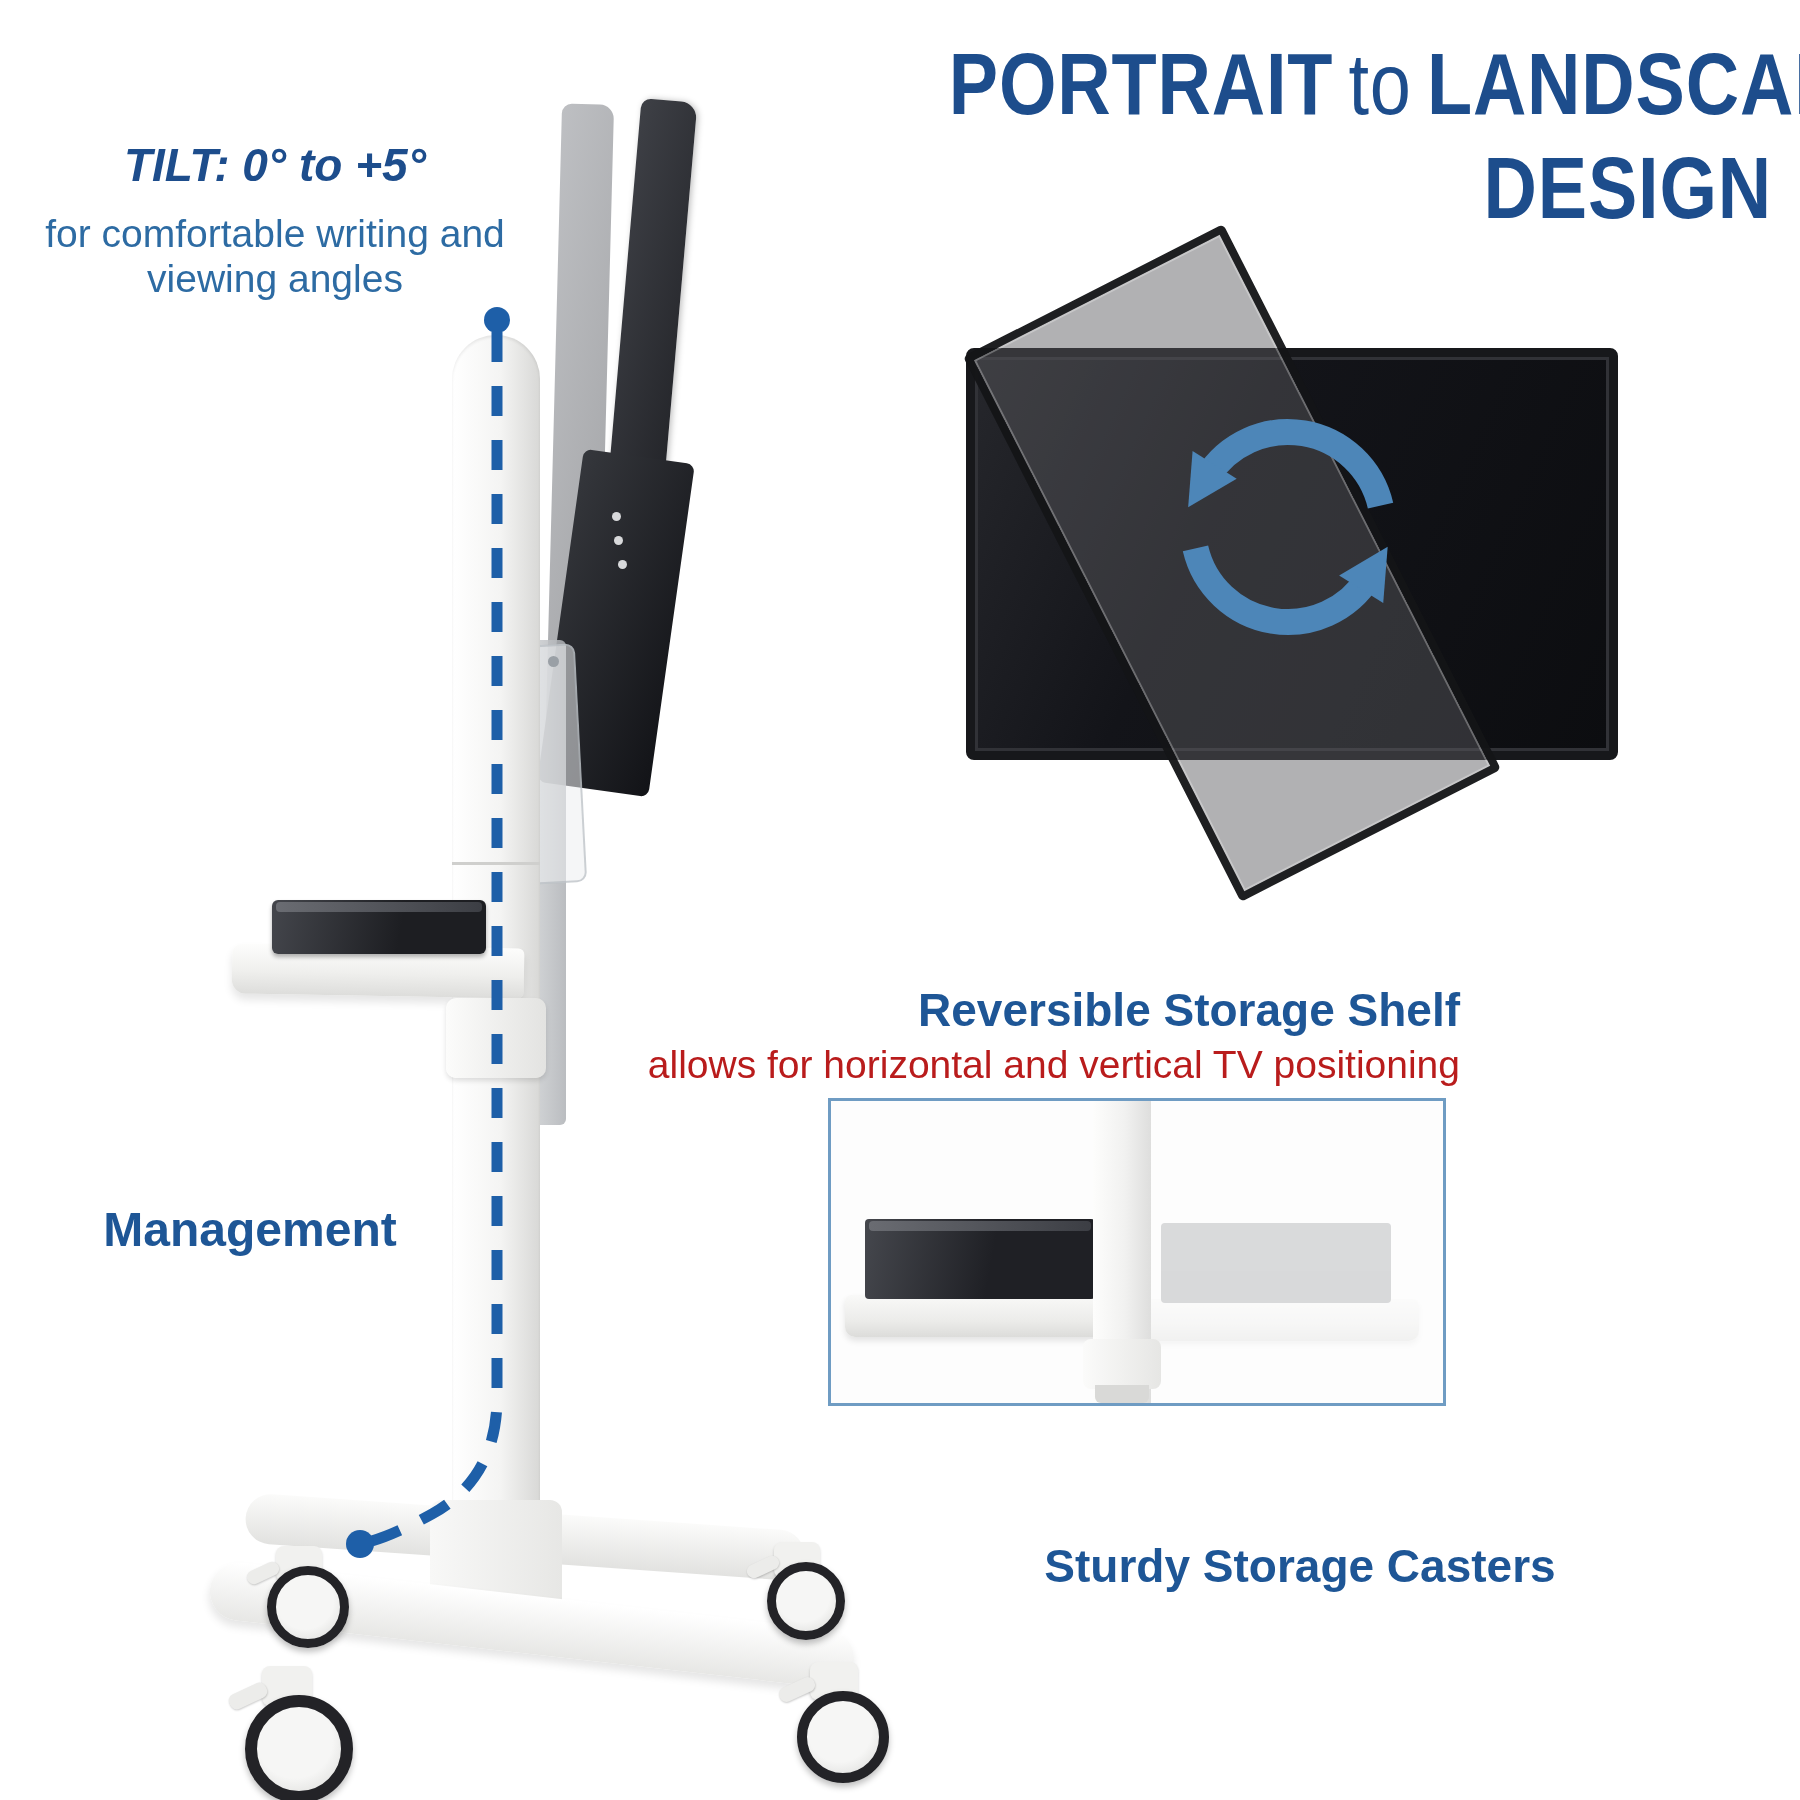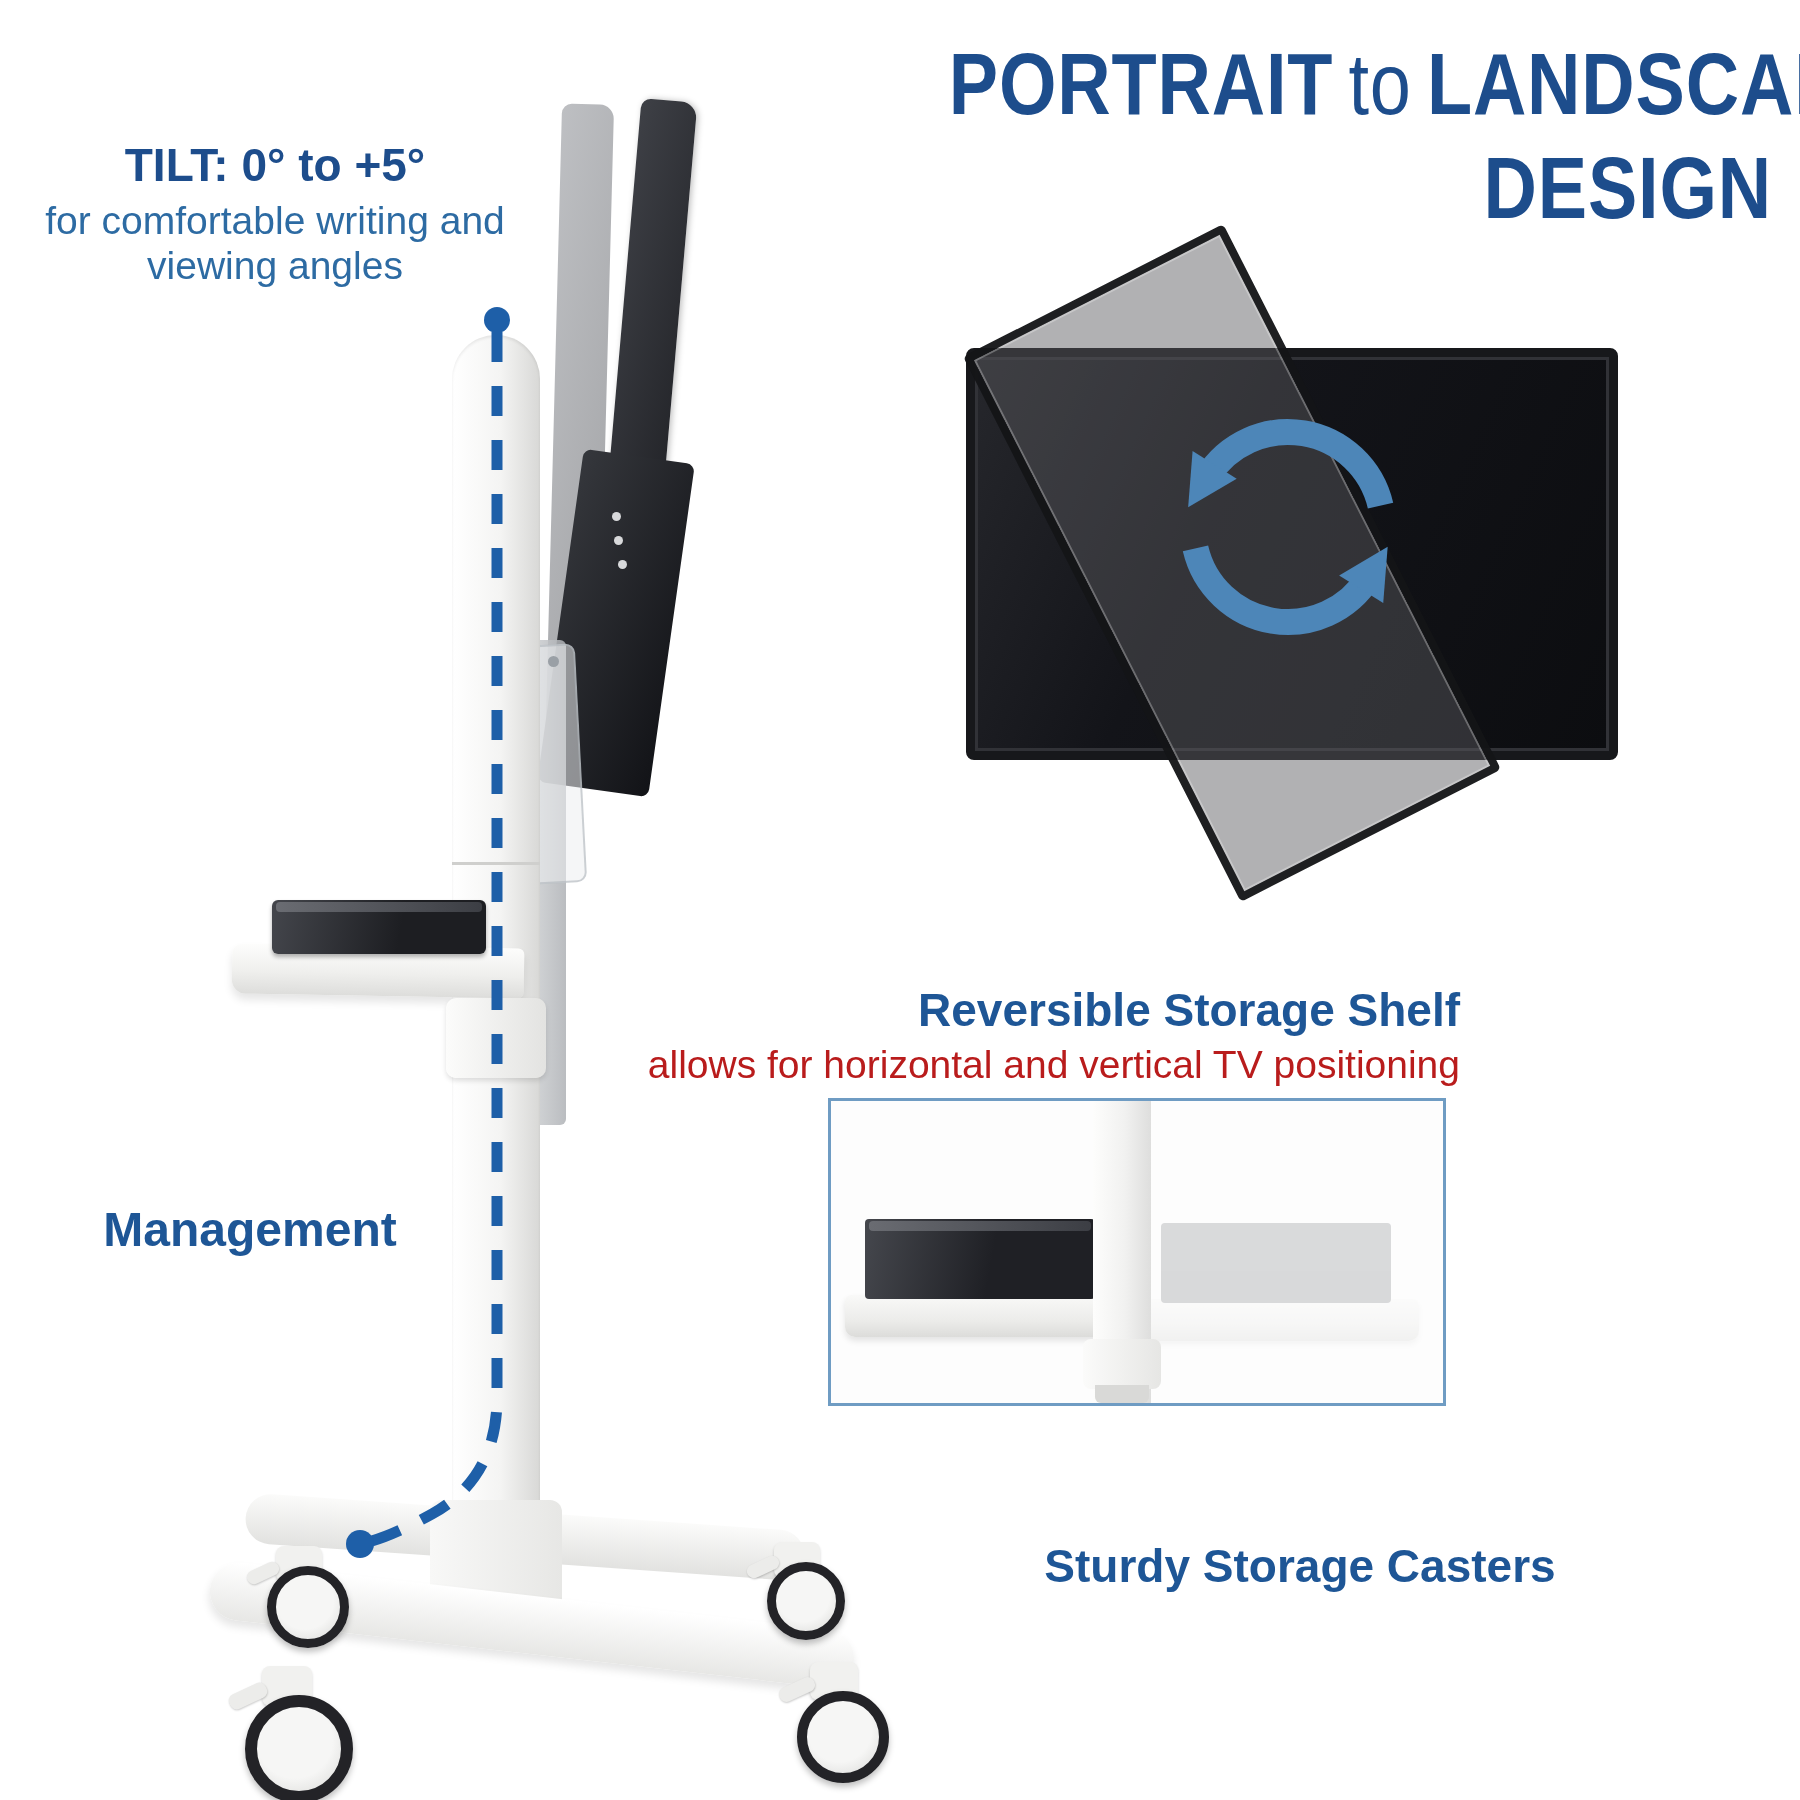--- a/index.html
+++ b/index.html
@@ -5,22 +5,22 @@
   html,body{margin:0;padding:0;}
   body{
     width:1800px;height:1800px;position:relative;overflow:hidden;
     background:#ffffff;
     font-family:"Liberation Sans", sans-serif;
   }
   .abs{position:absolute;}
 
   
   .tilt-block{left:35px;top:138px;width:480px;text-align:center;}
-  .tilt-title{font-size:46px;font-weight:bold;color:#1d4d8c;line-height:54px;}
-  .tilt-sub{font-size:39px;color:#2d6ba3;line-height:45px;margin-top:6px;}
+  .tilt-title{font-size:46px;font-weight:bold;color:#1d4d8c;line-height:54px;font-style:italic;}
+  .tilt-sub{font-size:39px;color:#2d6ba3;line-height:45px;margin-top:19px;}
 
   .main-heading{top:30px;right:28px;width:980px;text-align:right;
     transform:scaleX(0.84);transform-origin:top right;}
   .mh-line{font-size:88px;line-height:108px;color:#1d4d8c;letter-spacing:1px;white-space:nowrap;}
   .mh-line .bold{font-weight:bold;}
   .mh-line .mid{font-weight:normal;margin:0 18px;}
   .mh-line2{font-size:88px;line-height:100px;color:#1d4d8c;font-weight:bold;letter-spacing:1px;}
 
   .shelf-block{left:600px;top:982px;width:860px;text-align:right;}
   .feature-title{font-size:46px;font-weight:bold;color:#1e5696;line-height:56px;}

